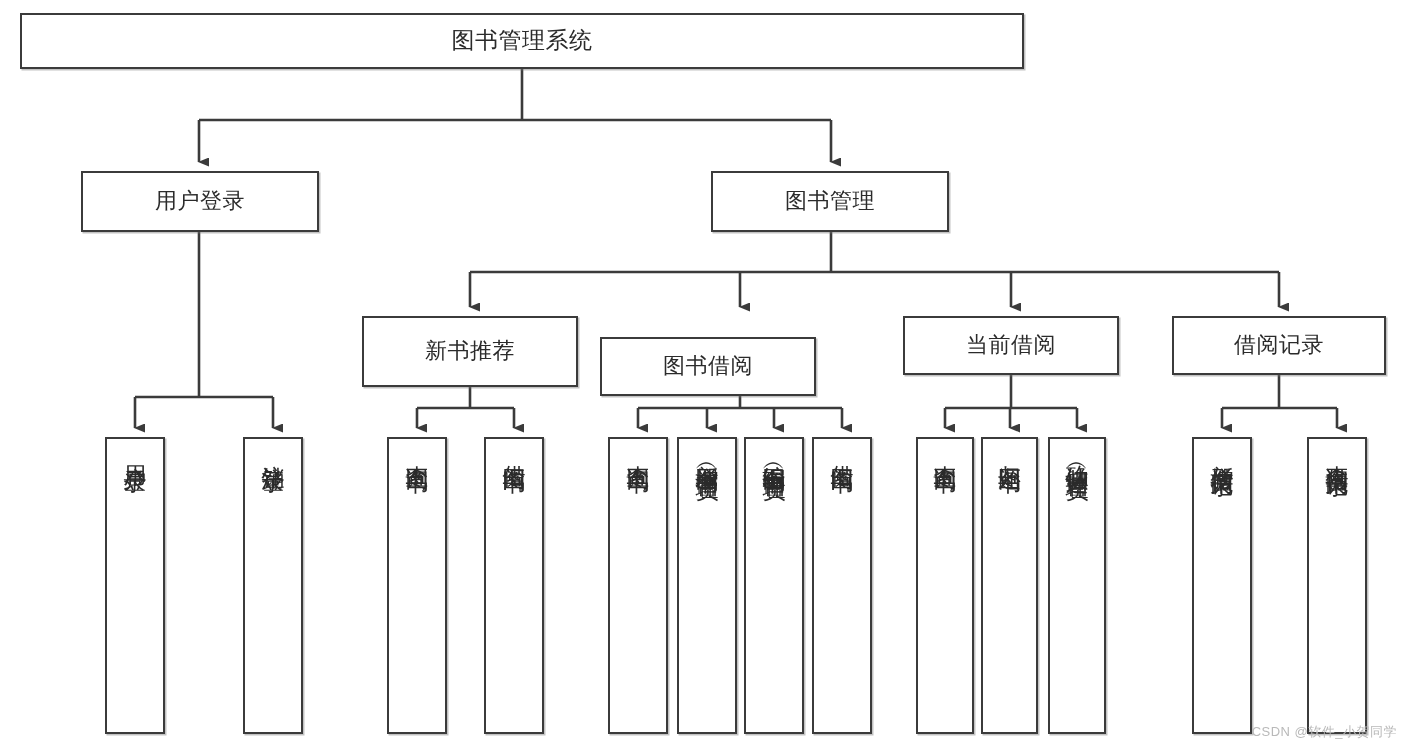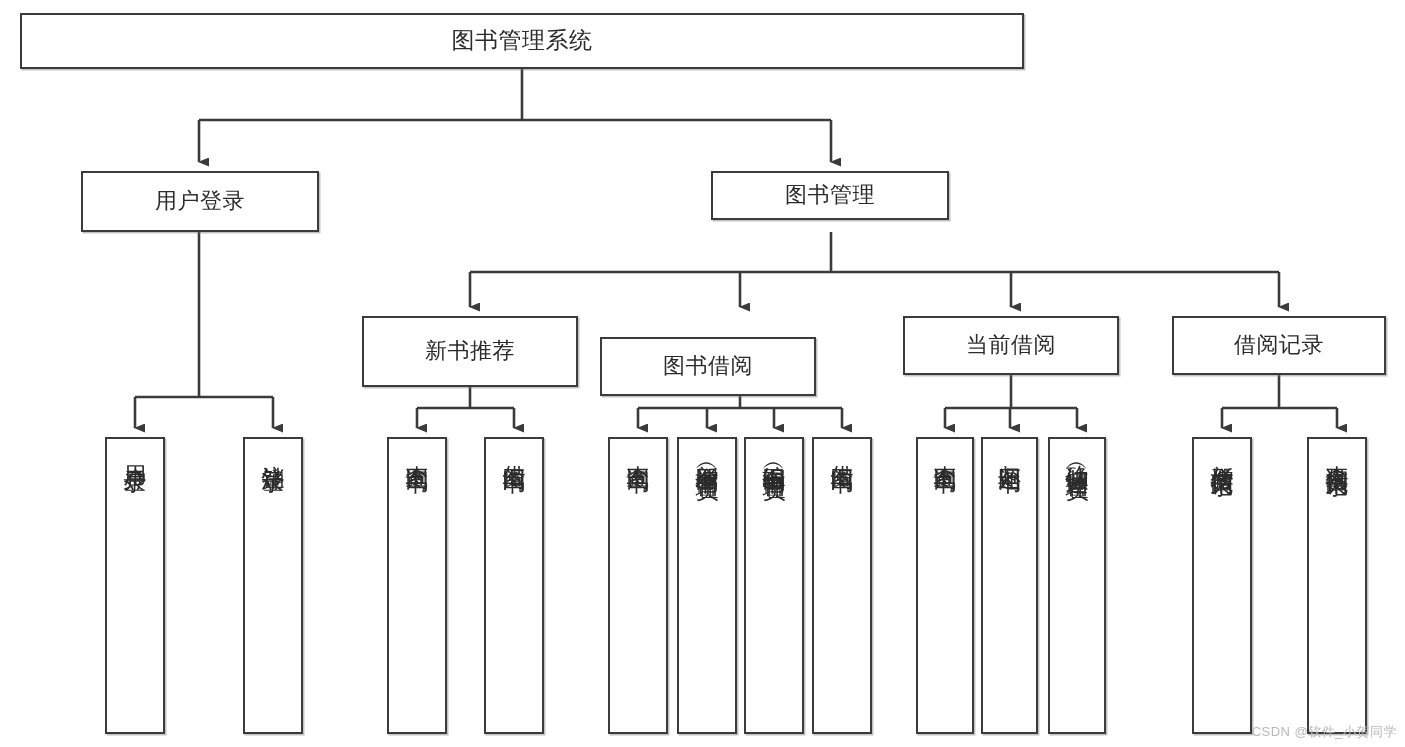--- a/index.html
+++ b/index.html
@@ -128,21 +128,21 @@
     </g>
   </svg>
 
   <div class="node root horiz" style="left:20px; top:13px; width:1004px; height:56px;">
     <span class="lbl">图书管理系统</span>
   </div>
 
   <div class="node horiz" style="left:81px; top:171px; width:238px; height:61px;">
     <span class="lbl">用户登录</span>
   </div>
-  <div class="node horiz" style="left:711px; top:171px; width:238px; height:49px;">
+  <div class="node horiz" style="left:711px; top:171px; width:238px; height:61px;">
     <span class="lbl">图书管理</span>
   </div>
 
   <div class="node horiz" style="left:362px; top:316px; width:216px; height:71px;">
     <span class="lbl">新书推荐</span>
   </div>
   <div class="node horiz" style="left:600px; top:316px; width:216px; height:59px;margin-top:21px;">
     <span class="lbl">图书借阅</span>
   </div>
   <div class="node horiz" style="left:903px; top:316px; width:216px; height:59px;">

